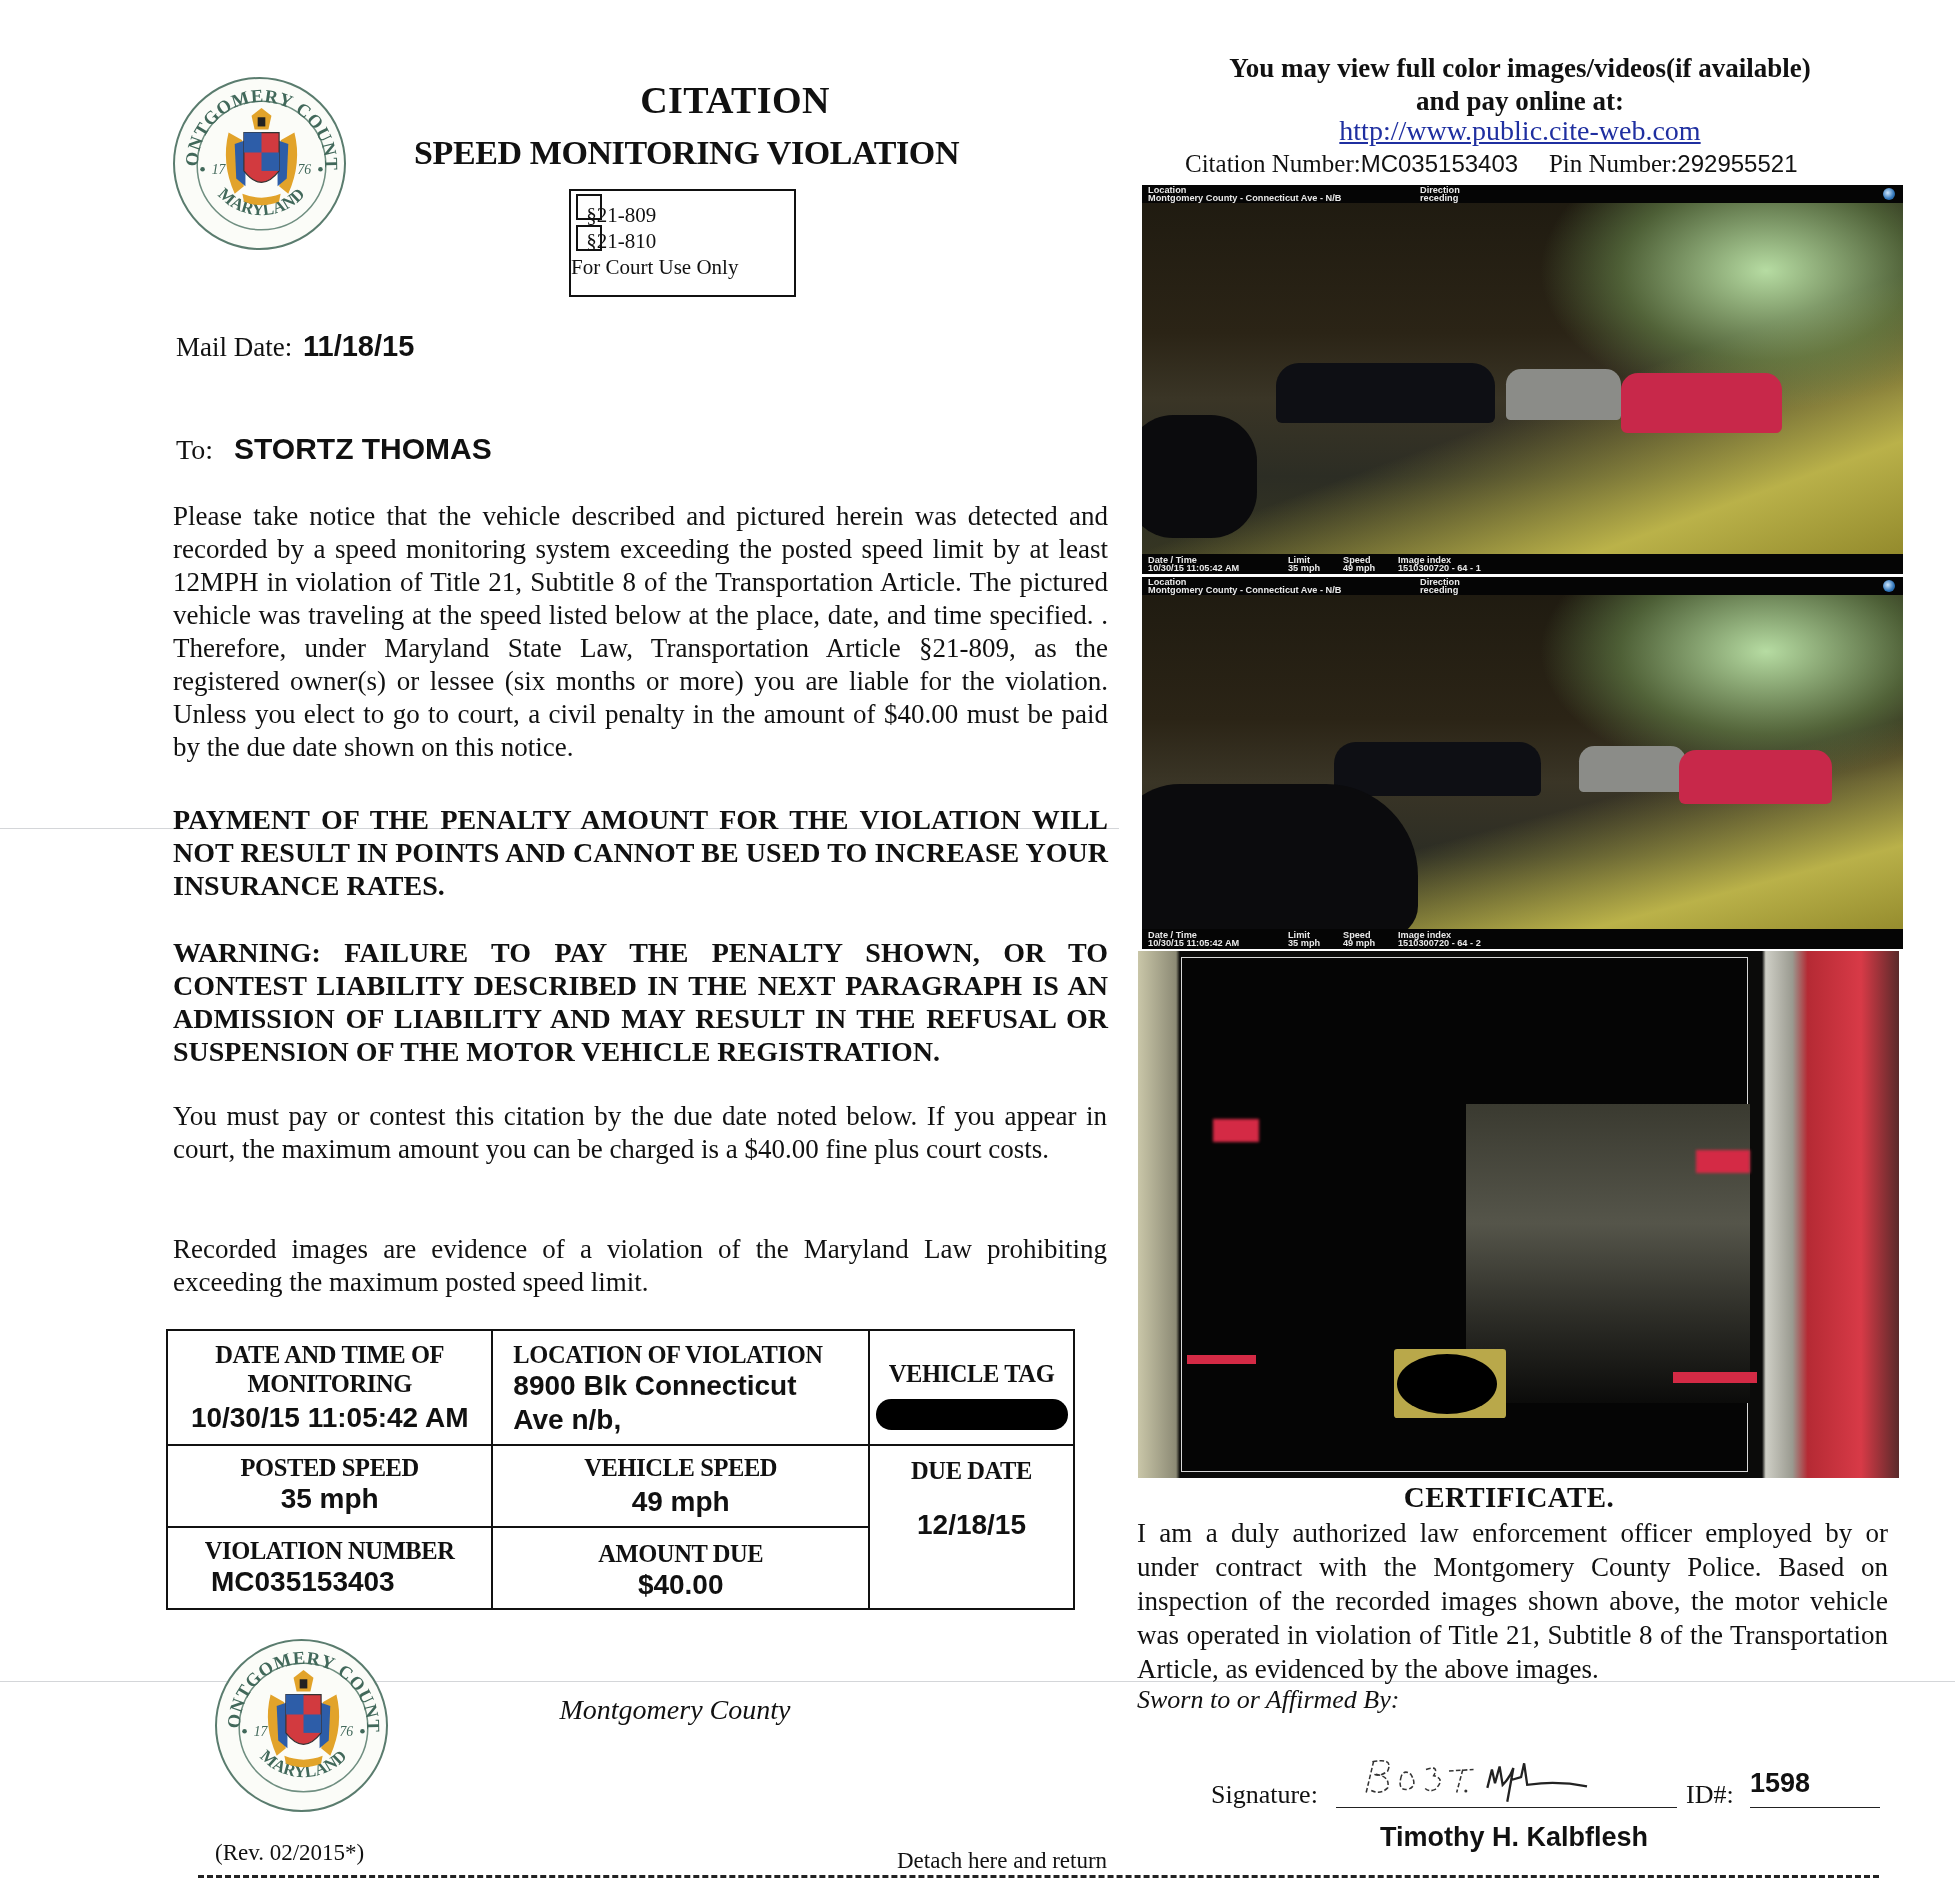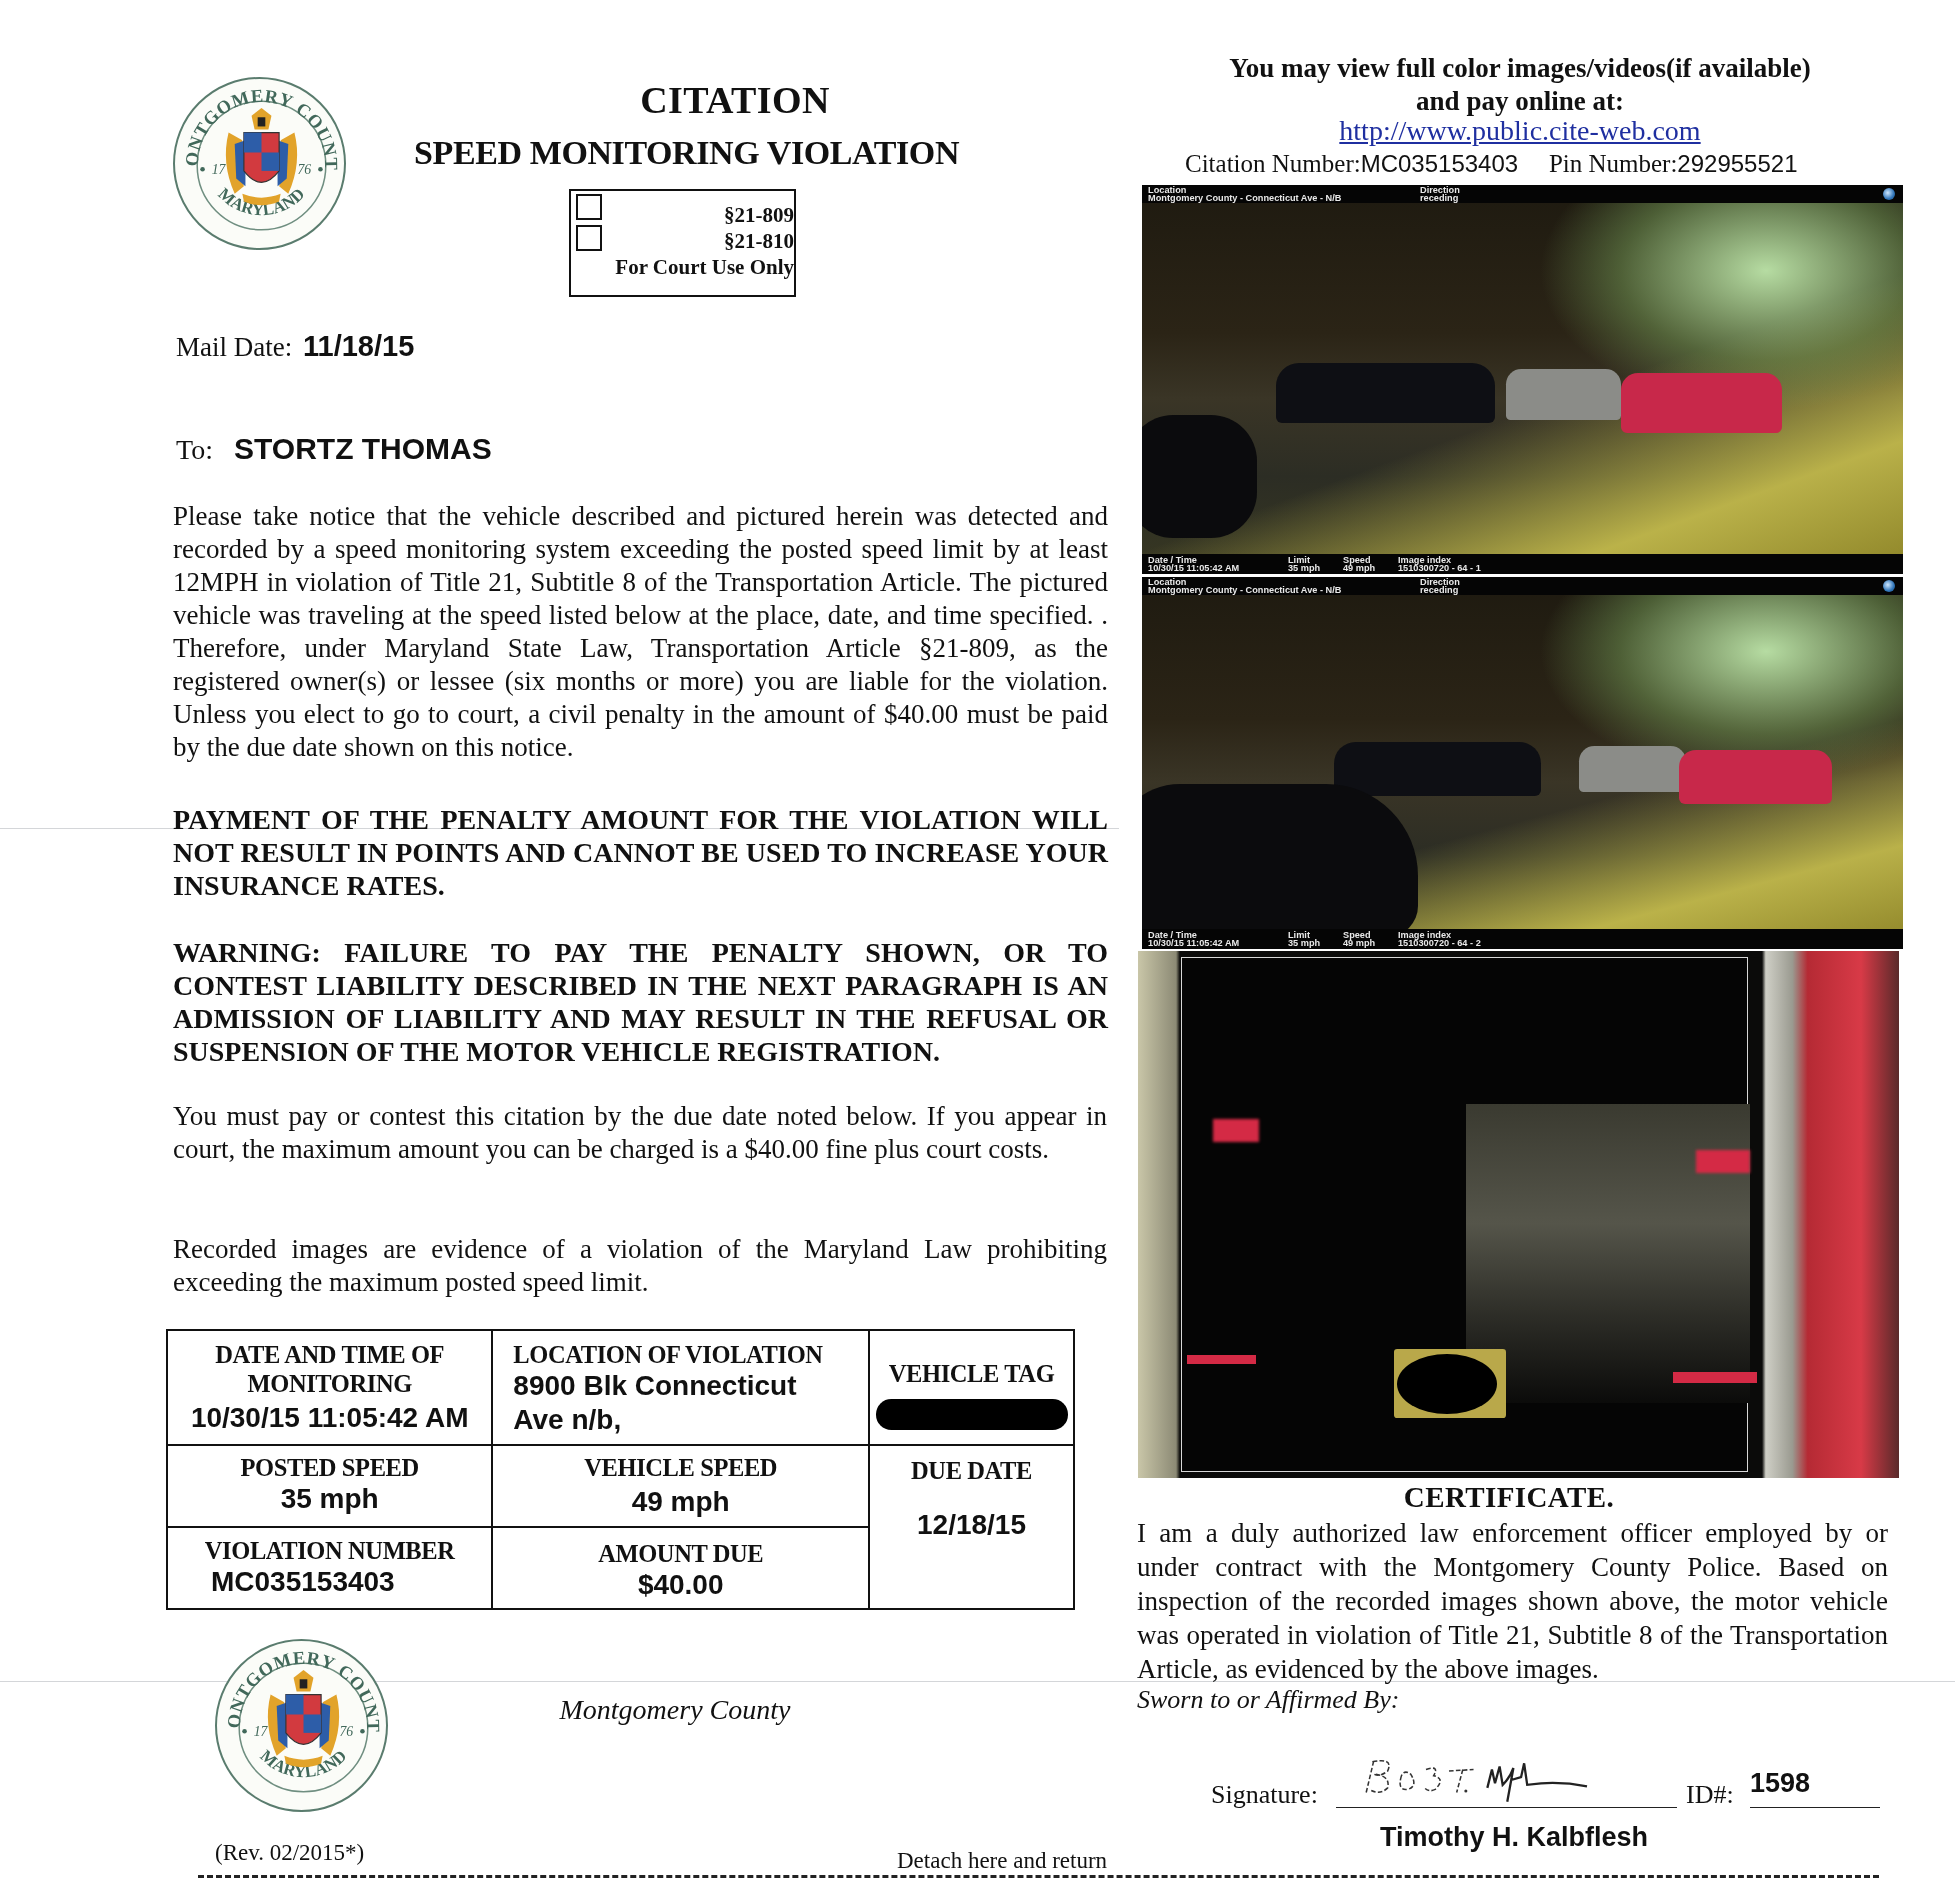--- a/index.html
+++ b/index.html
@@ -10,21 +10,21 @@
 
   
   .seal { position: absolute; border-radius: 50%; border: 2.3px solid #5a7c6e; background: #fbfcf8; }
   .seal svg { position: absolute; left: 0; top: 0; }
 
   
   .title-1 { font-weight: bold; font-size: 38px; text-align: center; letter-spacing: 0.4px; }
   .title-2 { font-weight: bold; font-size: 34px; text-align: left; letter-spacing: -0.4px; }
   .court-box { border: 2.3px solid #111; font-size: 21px; }
   .court-box .cb { position: absolute; width: 26px; height: 26px; border: 2.3px solid #111; background: #fff; }
-  .court-box .lbl { position: absolute; width: 100%; text-align: right; font-weight: bold; }
+  .court-box .lbl { position: absolute; width: 100%; text-align: left; }
 
   .mail-label { font-size: 27px; }
   .mail-value { font-family: "Liberation Sans", sans-serif; font-weight: bold; font-size: 29px; }
   .to-label { font-size: 28px; }
   .to-value { font-family: "Liberation Sans", sans-serif; font-weight: bold; font-size: 30px; }
 
   .para { font-size: 27px; line-height: 33px; text-align: justify; text-justify: inter-word; }
   .para-bold { font-size: 28px; line-height: 33px; font-weight: bold; text-align: justify; text-transform: uppercase; }
 
   

